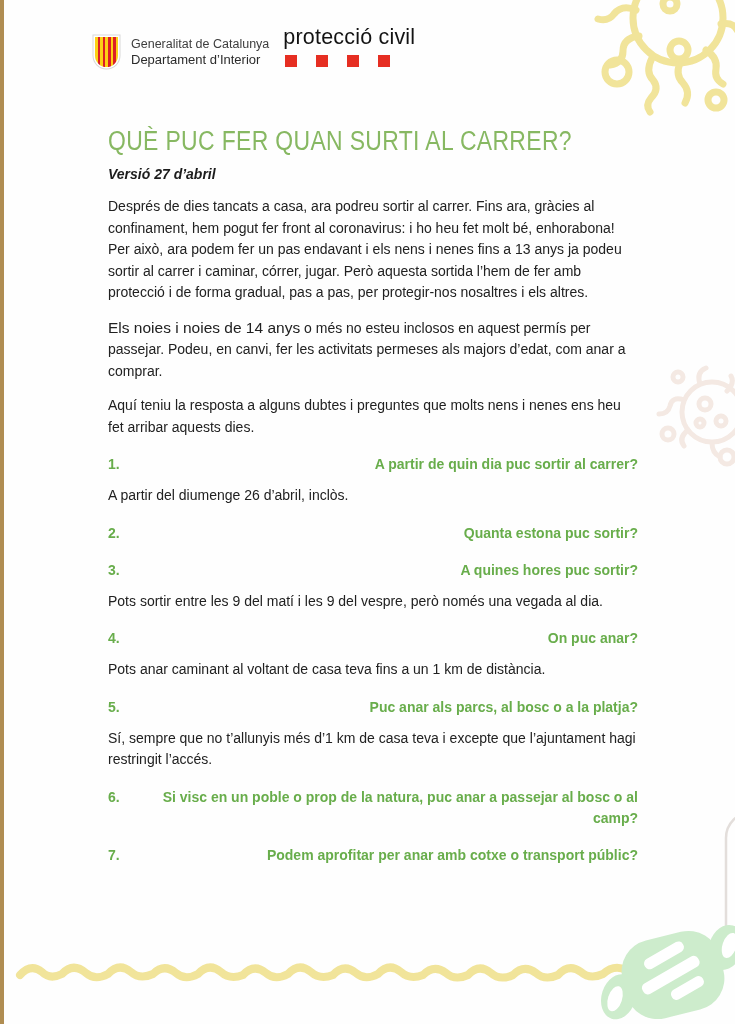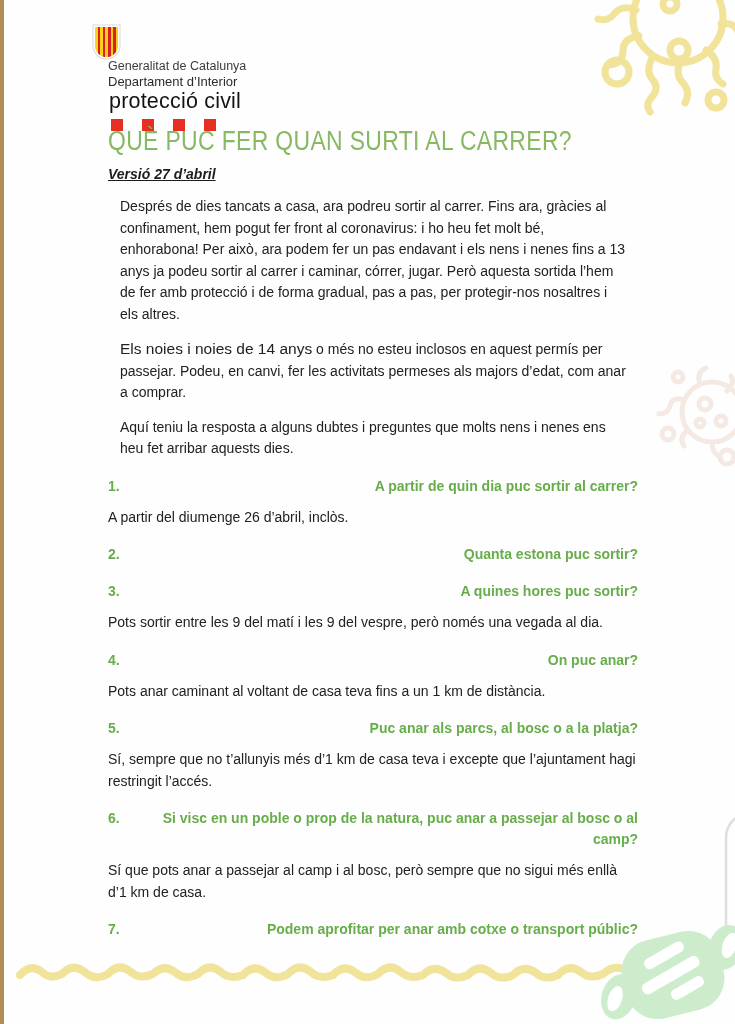--- a/index.html
+++ b/index.html
@@ -6,21 +6,21 @@
   body{
     width:735px;height:1024px;position:relative;overflow:hidden;
     background:#fefefe;
     font-family:"Liberation Sans","DejaVu Sans",sans-serif;
     color:#212121;
   }
   .page-edge{position:absolute;left:0;top:0;bottom:0;width:4px;background:#b08d52;}
   .decor{position:absolute;left:0;top:0;width:735px;height:1024px;pointer-events:none;}
 
   
-  .header{position:absolute;left:95px;top:25px;display:flex;align-items:flex-start;flex-direction:column;}
+  .header{position:absolute;left:95px;top:25px;display:flex;align-items:flex-end;}
   .shield{
     width:23px;height:30px;margin-top:2px;
     border-radius:0 0 12px 12px;
     background:repeating-linear-gradient(90deg,#fcd116 0 2.6px,#dc1f26 2.6px 5.2px);
     box-shadow:0 0 0 1.5px #ffffff,0 0 0 2.5px #d8d8d8;
   }
   .gencat-text{margin-left:13px;line-height:1.18;padding-top:2px;}
   .gencat-line1{font-size:12.5px;color:#3d3d3d;}
   .gencat-line2{font-size:13px;font-weight:normal;color:#2b2b2b;}
   .brand{margin-left:14px;padding-top:0;}
@@ -28,23 +28,23 @@
   .brand-squares{display:flex;gap:19px;margin-top:5px;margin-left:2px;}
   .brand-squares .sq{width:12px;height:12px;background:#e62e22;}
 
   
   .main{position:absolute;left:108px;top:126px;width:530px;}
   h1.doc-title{
     margin:0;font-size:27px;font-weight:400;color:#87b862;
     letter-spacing:0.4px;white-space:nowrap;
     transform:scaleX(0.85);transform-origin:left center;
   }
-  .version{margin-top:9px;font-size:14px;font-weight:bold;font-style:italic;color:#1c1c1c;text-decoration:underline;}
+  .version{margin-top:9px;font-size:14px;font-weight:bold;font-style:italic;color:#1c1c1c;}
   .intro p, .faq-a p{
-    margin:13px 12px;font-size:14px;line-height:21.5px;color:#212121;
+    margin:13px 0;font-size:14px;line-height:21.5px;color:#212121;
   }
   .intro{margin-top:14px;}
   .lead-big{font-size:15.5px;}
   .faq-q{
     display:flex;margin:16px 0 10px 0;
     color:#68ad4b;font-weight:bold;font-size:14px;line-height:21px;
   }
   .faq-q .num{flex:0 0 24px;}
   .faq-q .qtext{flex:1;text-align:right;}
   .faq-a p{margin:10px 0;}
@@ -188,23 +188,20 @@
       <div class="faq-a">
         <p>Sí, sempre que no t’allunyis més d’1 km de casa teva i excepte que l’ajuntament hagi restringit l’accés.</p>
       </div>
     </div>
 
     <div class="faq-item">
       <div class="faq-q">
         <span class="num">6.</span>
         <span class="qtext">Si visc en un poble o prop de la natura, puc anar a passejar al bosc o al camp?</span>
       </div>
-      <div class="faq-a">
-        <p>Sí que pots anar a passejar al camp i al bosc, però sempre que no sigui més enllà d’1 km de casa.</p>
-      </div>
     </div>
 
     <div class="faq-item">
       <div class="faq-q">
         <span class="num">7.</span>
         <span class="qtext">Podem aprofitar per anar amb cotxe o transport públic?</span>
       </div>
 
     </div>
 

